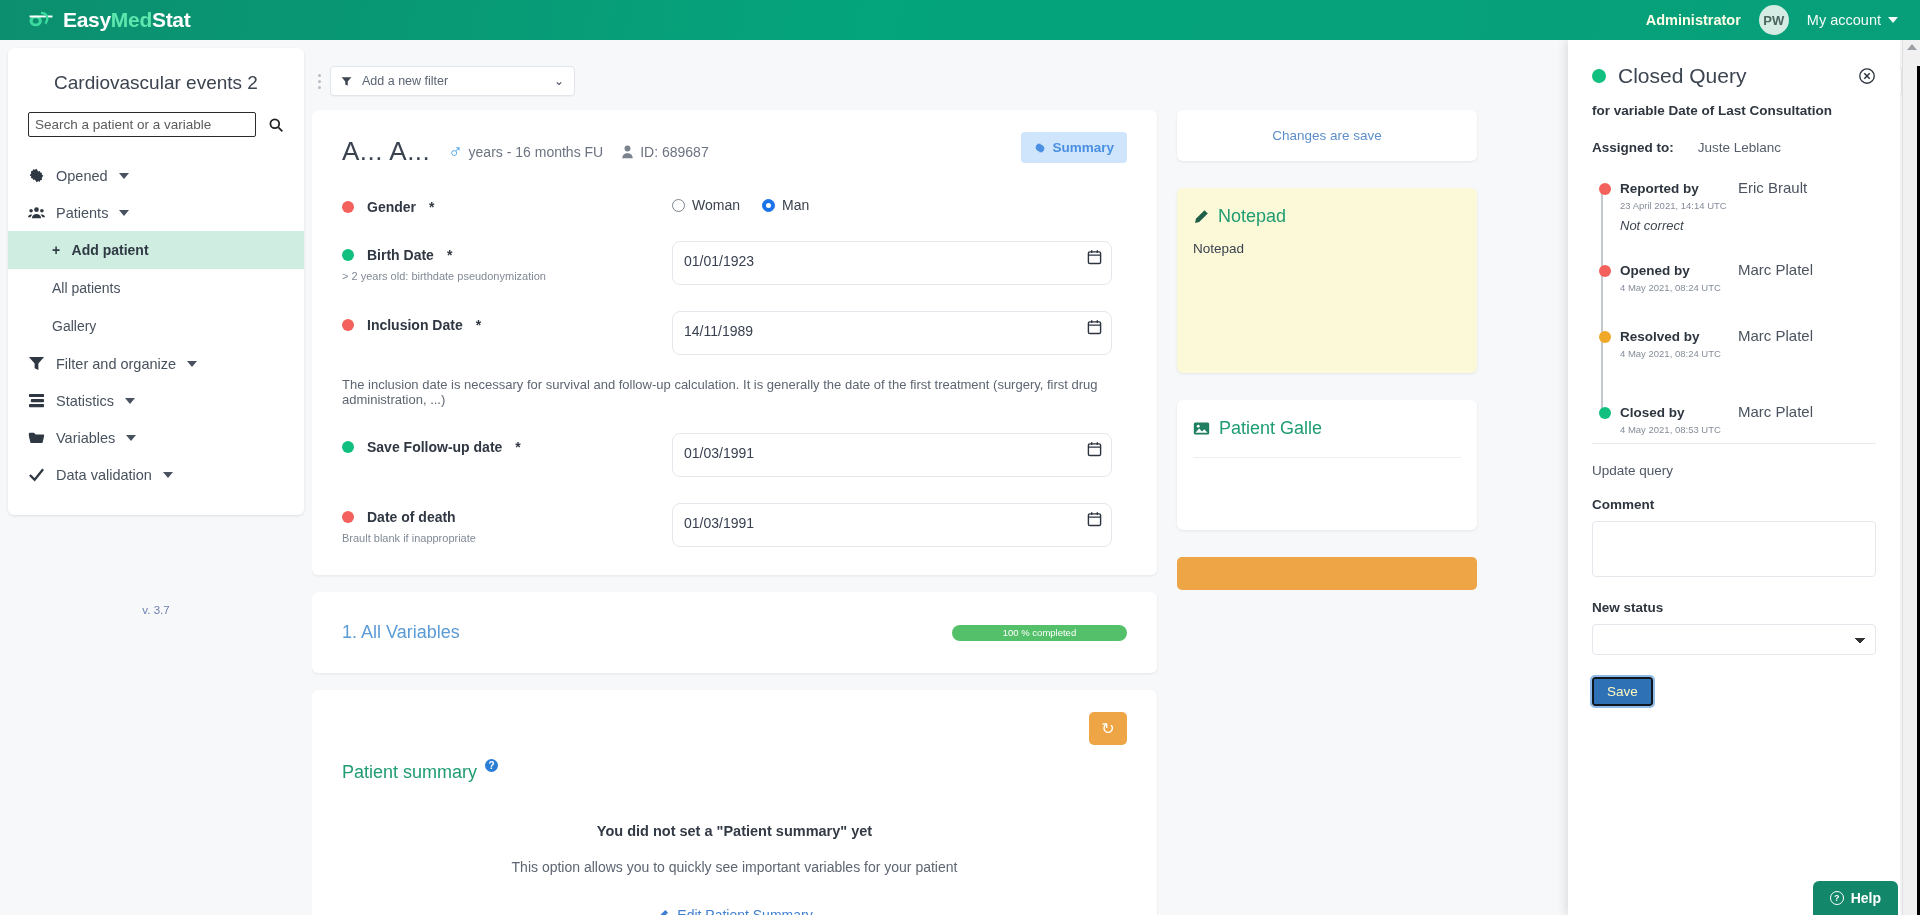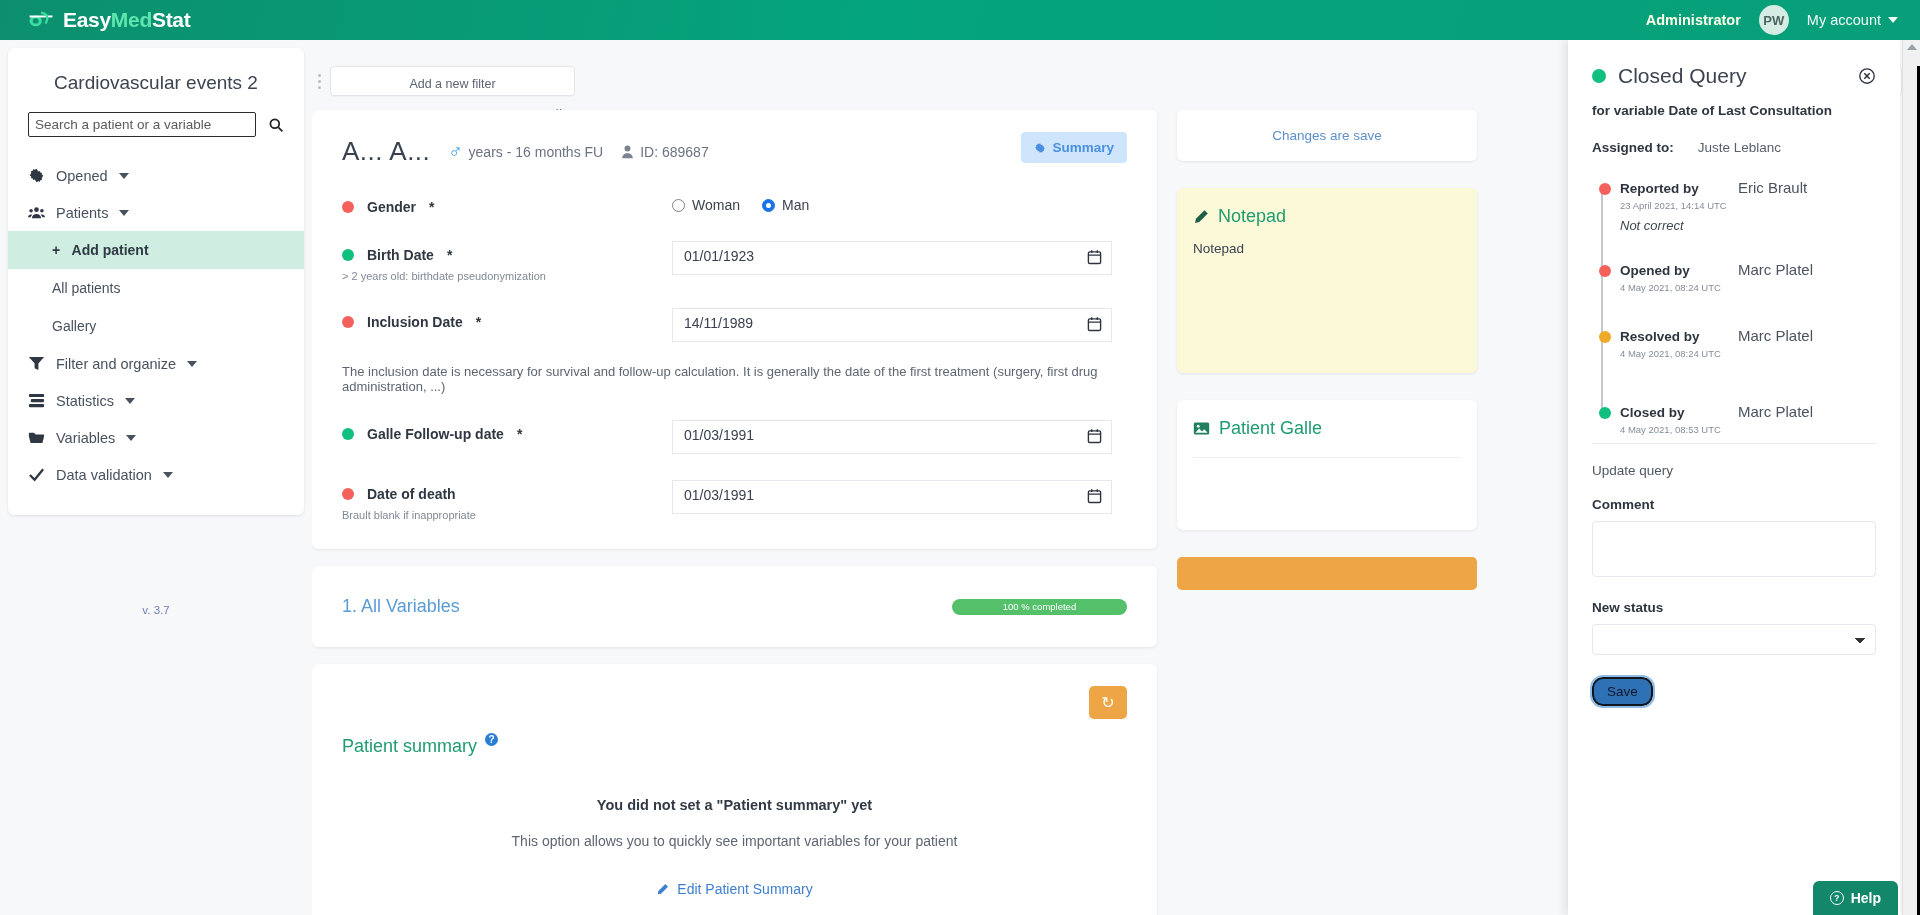--- a/index.html
+++ b/index.html
@@ -105,21 +105,21 @@
     width: 14px; display:flex; flex-direction:column; align-items:center; gap:3px; margin-right: 4px;
   }
   .drag-dots i { width:3px;height:3px;border-radius:50%;background:#b8bcc4; display:block;}
   .select-box {
     height: 30px; border: 1px solid #e2e5ea; border-radius: 4px;
     background: #fff; display: flex; align-items: center;
     gap: 10px; padding: 0 10px; font-size: 12.5px; color: #5b6472;
     box-shadow: 0 1px 1px rgba(0,0,0,0.03);
   }
   .select-box .chev { margin-left: auto; color:#444e5c; font-size: 12px;}
-  .filter-select { width: 245px; flex-direction: column; }
+  .filter-select { width: 245px; }
   .group-select { width: 220px; }
   .spacer { flex: 1; }
 
   .content-cols { display: flex; gap: 20px; padding-top: 8px; }
   .col-left { width: 845px; flex-shrink: 0; }
   .col-right { width: 300px; flex-shrink: 0; }
 
   .card {
     background: #fff; border-radius: 6px;
     box-shadow: 0 1px 3px rgba(0,0,0,0.08);
@@ -143,22 +143,22 @@
 
   .field-row { display: flex; align-items: flex-start; margin-top: 26px; }
   .field-label-wrap { width: 330px; flex-shrink: 0; padding-top: 6px;}
   .field-label { display: flex; align-items: center; gap: 13px; font-size: 14px; font-weight: bold; color: #2f3742;}
   .dot { width: 12px; height: 12px; border-radius: 50%; flex-shrink:0;}
   .dot.red { background: #f4615c; }
   .dot.green { background: #11c07e; }
   .field-hint { font-size: 11px; color: #818a96; margin-top: 7px; margin-left: 0px;}
   .field-input-wrap { flex: 1; max-width: 440px; }
   .date-input {
-    width: 100%; height: 34px;
-    border: 1px solid #e4e7ec; border-radius: 0;
+    width: 100%; height: 44px;
+    border: 1px solid #e4e7ec; border-radius: 8px;
     background: #fff; font-size: 14px; color: #394150;
     padding: 0 34px 4px 11px;
     font-family: "Liberation Sans", sans-serif;
     position: relative;
   }
   .input-holder { position: relative; }
   .cal-ic { position:absolute; right: 10px; top: 8px; color:#2c3440; pointer-events:none;}
   .radio-group { display: flex; align-items: center; gap: 22px; padding-top: 4px; }
   .radio-opt { display: flex; align-items: center; gap: 7px; font-size: 14px; color:#3c444f;}
   .rad { width: 13px; height: 13px; border-radius: 50%; border: 1px solid #7d848e; background:#fff; display:inline-block; position:relative;}
@@ -251,22 +251,22 @@
     border: 1px solid #e4e7ec; border-radius:4px; background:#fff;
     font-family:"Liberation Sans", sans-serif; font-size:13px; padding: 0 6px;
     appearance:none;
     background-image: linear-gradient(45deg, transparent 50%, #333 50%), linear-gradient(135deg, #333 50%, transparent 50%);
     background-position: calc(100% - 15px) 13px, calc(100% - 10px) 13px;
     background-size: 5px 5px, 5px 5px;
     background-repeat: no-repeat;
   }
   .qp-save {
     margin-top: 22px;
-    background:#2f71b5; color:#0f172a; font-size:13.5px;
-    border: 2px solid #10161d; border-radius:11px;
+    background:#2f71b5; color:#fef9c3; font-size:13.5px;
+    border: 2px solid #10161d; border-radius:3px;
     padding: 5px 13px; cursor:pointer;
     font-family:"Liberation Sans", sans-serif;
     outline: 2px solid #8fbbe8; outline-offset: 0px;
   }
   .help-btn {
     position: absolute; right: 22px; bottom: 0px;
     background:#12876a; color:#fff; font-size:14px; font-weight:bold;
     border-radius: 6px 6px 0 0; padding: 9px 17px;
     display:flex; align-items:center; gap:7px; z-index:50; cursor:pointer;
   }
@@ -506,21 +506,21 @@
             </div>
           </div>
         </div>
 
         <div class="helper-note">The inclusion date is necessary for survival and follow-up calculation. It is generally the date of the first treatment (surgery, first drug administration, ...)</div>
 
         <div class="field-row">
           <div class="field-label-wrap">
             <div class="field-label">
               <span class="dot green"></span>
-              <span>Galle Follow-up date</span>
+              <span>Save Follow-up date</span>
               <span>*</span>
             </div>
           </div>
           <div class="field-input-wrap">
             <div class="input-holder">
               <input class="date-input" value="01/03/1991" style="">
               <svg class="cal-ic" width="15" height="16" viewBox="0 0 16 17" fill="none" stroke="currentColor" stroke-width="1.5">
                   <rect x="1.5" y="3" width="13" height="12.5" rx="1.5"></rect>
                   <path d="M1.5 6.5h13M5 1.3v3M11 1.3v3"></path>
                 </svg>

